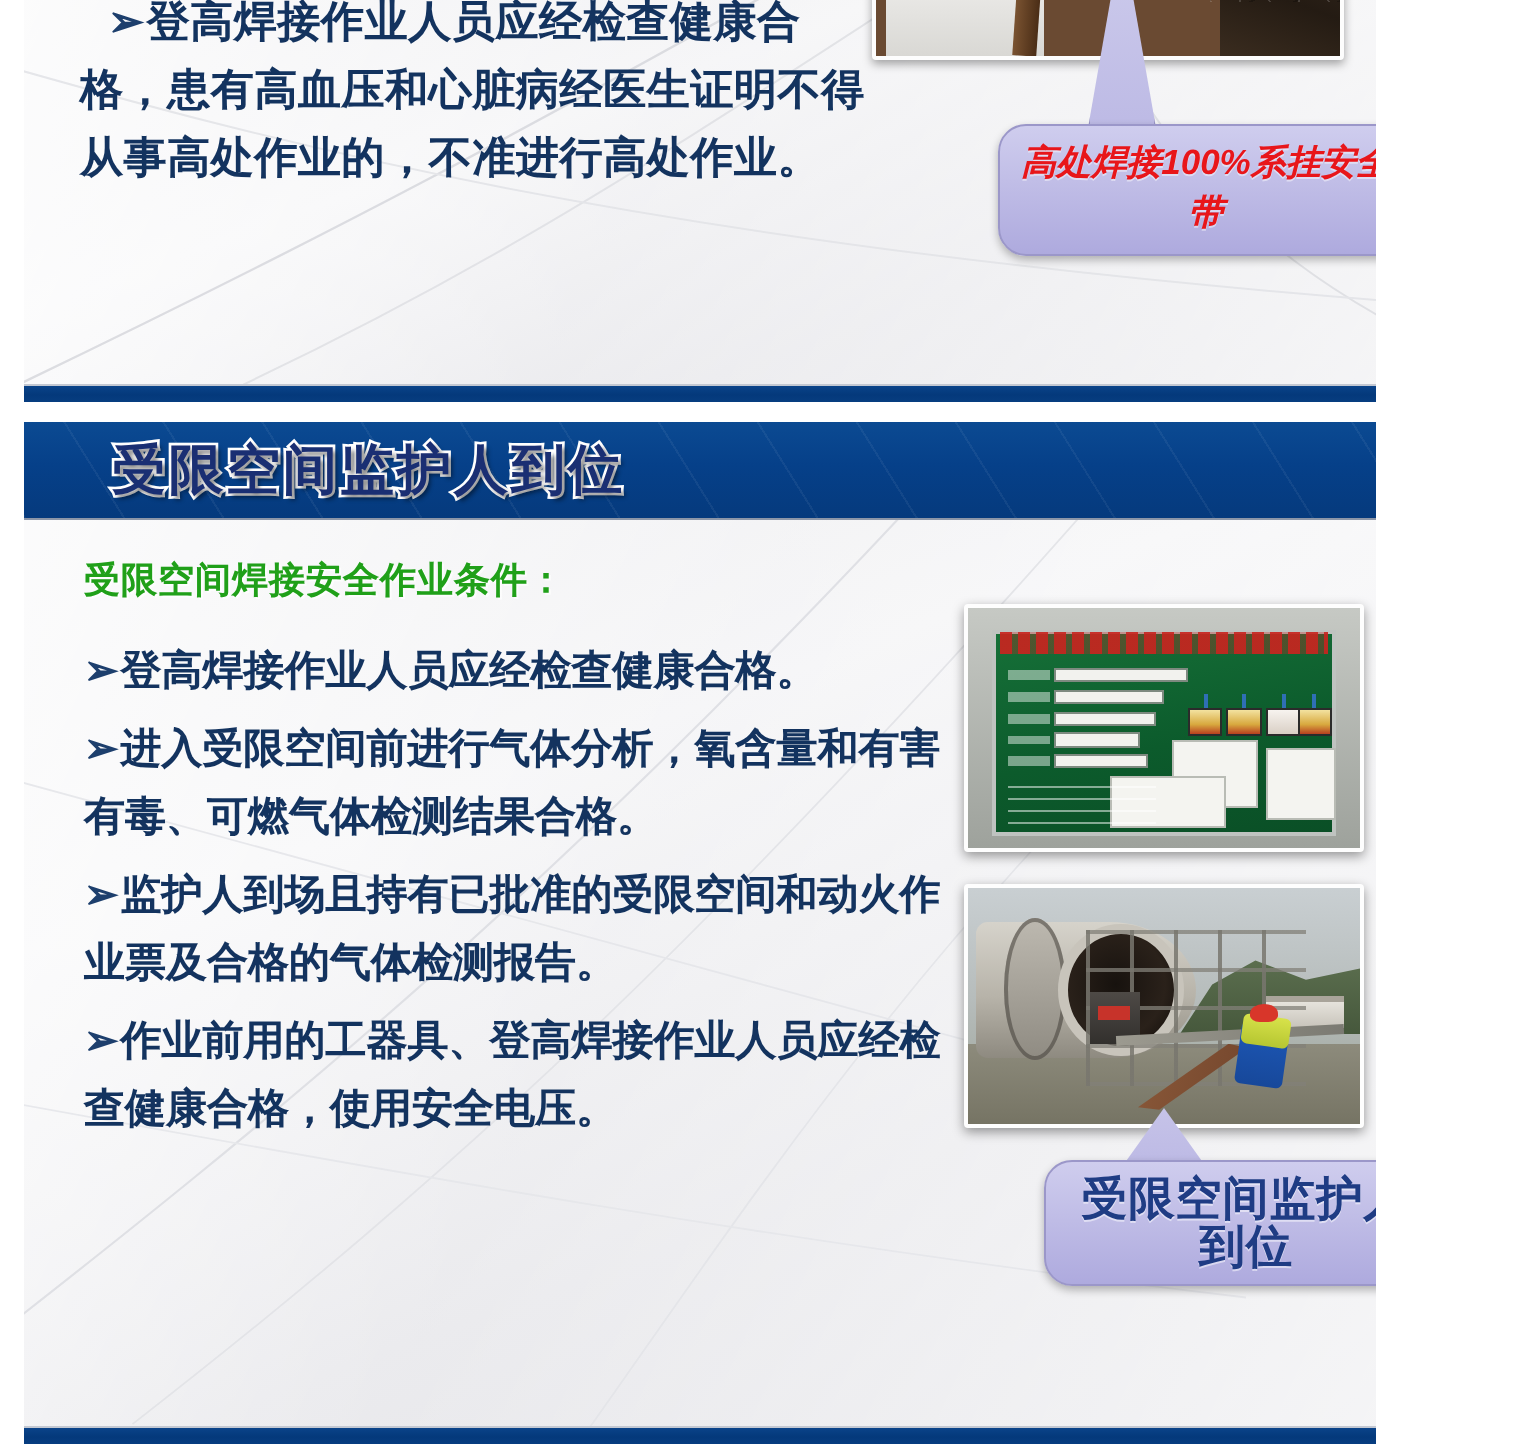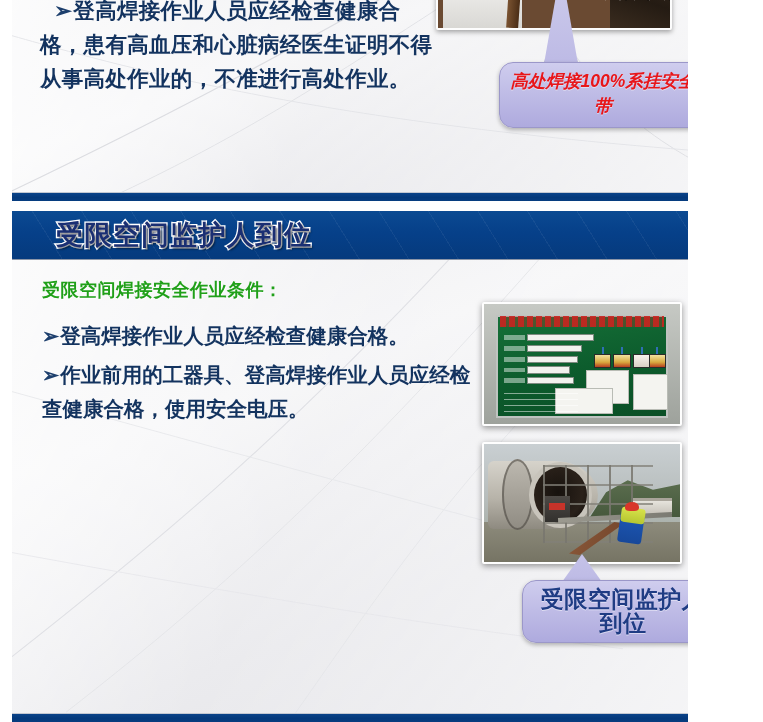--- a/index.html
+++ b/index.html
@@ -350,20 +350,22 @@
       <path d="M60 500 C 240 360, 380 230, 600 -20" stroke="#e1e2e6" stroke-width="1" fill="none"></path>
       <path d="M300 520 C 400 380, 480 250, 676 60" stroke="#e3e4e8" stroke-width="1" fill="none"></path>
       <path d="M-20 140 C 160 190, 380 250, 676 330" stroke="#e4e5e9" stroke-width="1" fill="none"></path>
       <path d="M-20 320 C 200 360, 420 400, 676 430" stroke="#e5e6ea" stroke-width="1" fill="none"></path>
     </svg>
 
     <div id="subtitle">受限空间焊接安全作业条件：</div>
 
     <div class="bullets" id="slide2-bullets">
         <p><span class="bullet-arrow">➢</span><span>登高焊接作业人员应经检查健康合格。</span></p>
+        <p><span class="bullet-arrow">➢</span><span>进入受限空间前进行气体分析，氧含量和有害有毒、可燃气体检测结果合格。</span></p>
+        <p><span class="bullet-arrow">➢</span><span>监护人到场且持有已批准的受限空间和动火作业票及合格的气体检测报告。</span></p>
         <p><span class="bullet-arrow">➢</span><span>作业前用的工器具、登高焊接作业人员应经检查健康合格，使用安全电压。</span></p>
       </div>
 
     <div class="photo" id="photo-board">
       <div class="bg"></div>
       <div class="green"></div>
       <div class="redtitle"></div>
       <div class="lbl l1"></div>
         <div class="lbl l2"></div>
         <div class="lbl l3"></div>

